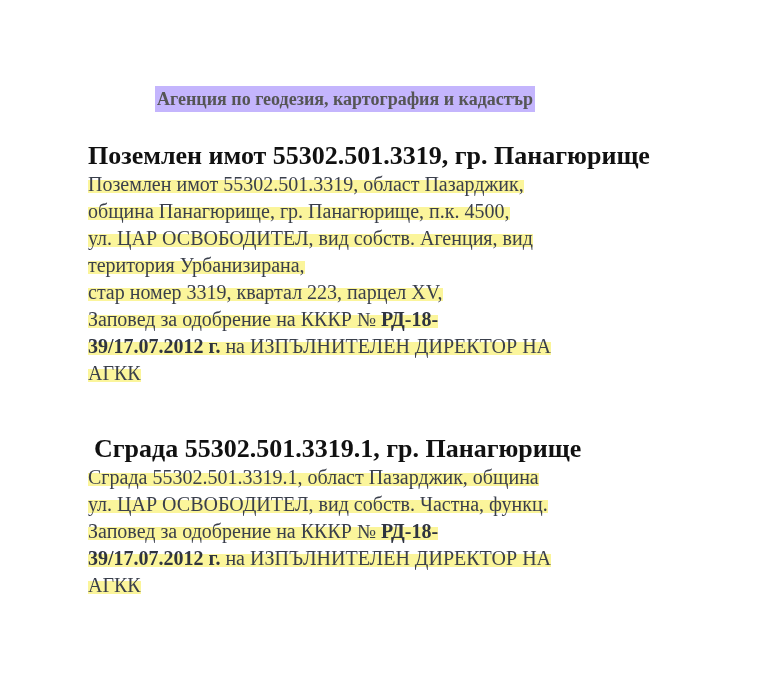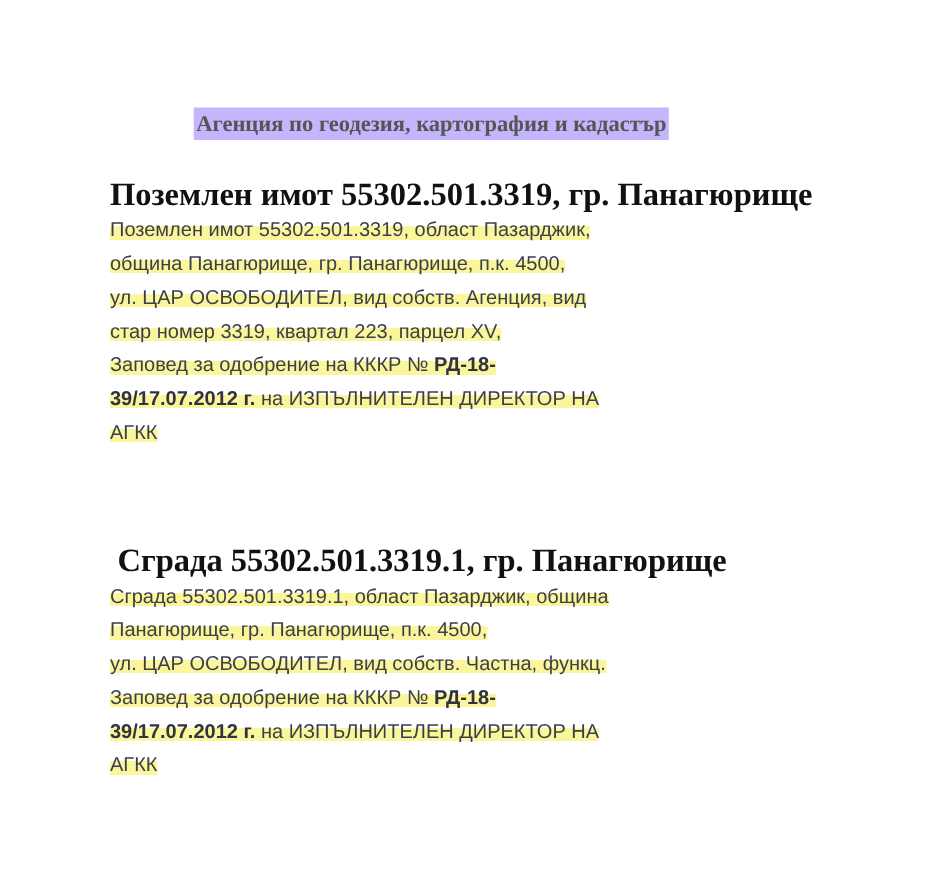--- a/index.html
+++ b/index.html
@@ -37,22 +37,22 @@
       font-family: "Liberation Serif", "DejaVu Serif", serif;
       font-weight: bold;
       font-size: 26px;
       color: #111111;
       line-height: 26px;
       white-space: nowrap;
       margin-bottom: 2px;
     }
     .section-2 .section-heading { padding-left: 6px; }
     .line {
-      font-family: Liberation Sans, sans-serif;
-      font-size: 16px;
+      font-family: Liberation Serif, serif;
+      font-size: 20px;
       color: #3a3f4b;
       line-height: 27px;
       white-space: nowrap;
       display: block;
     }
     .hl {
       background: linear-gradient(to bottom, transparent 30%, #fbf59b 30%, #fbf59b 92%, transparent 92%);
     }
     .bold {
       font-weight: bold;
@@ -62,27 +62,27 @@
 </head>
 <body>
 
 <div class="agency-title">Агенция по геодезия, картография и кадастър</div>
 
 <div class="section section-1">
   <div class="section-heading">Поземлен имот 55302.501.3319, гр. Панагюрище</div>
   <span class="line"><span class="hl">Поземлен имот 55302.501.3319, област Пазарджик,</span></span>
   <span class="line"><span class="hl">община Панагюрище, гр. Панагюрище, п.к. 4500,</span></span>
   <span class="line"><span class="hl">ул. ЦАР ОСВОБОДИТЕЛ, вид собств. Агенция, вид</span></span>
+  <span class="line"><span class="hl">територия Урбанизирана,</span></span>
   <span class="line"><span class="hl">стар номер 3319, квартал 223, парцел XV,</span></span>
   <span class="line"><span class="hl"><span>Заповед за одобрение на КККР № </span><span class="bold">РД-18-</span></span></span>
   <span class="line"><span class="hl"><span class="bold">39/17.07.2012 г.</span><span> на ИЗПЪЛНИТЕЛЕН ДИРЕКТОР НА</span></span></span>
   <span class="line"><span class="hl">АГКК</span></span>
 </div>
 
 <div class="section section-2">
   <div class="section-heading">Сграда 55302.501.3319.1, гр. Панагюрище</div>
   <span class="line"><span class="hl">Сграда 55302.501.3319.1, област Пазарджик, община</span></span>
-  <span class="line"><span class="hl">Панагюрище, гр. Панагюрище, п.к. 4500,</span></span>
   <span class="line"><span class="hl">ул. ЦАР ОСВОБОДИТЕЛ, вид собств. Частна, функц.</span></span>
   <span class="line"><span class="hl"><span>Заповед за одобрение на КККР № </span><span class="bold">РД-18-</span></span></span>
   <span class="line"><span class="hl"><span class="bold">39/17.07.2012 г.</span><span> на ИЗПЪЛНИТЕЛЕН ДИРЕКТОР НА</span></span></span>
   <span class="line"><span class="hl">АГКК</span></span>
 </div>
 
 </body></html>

